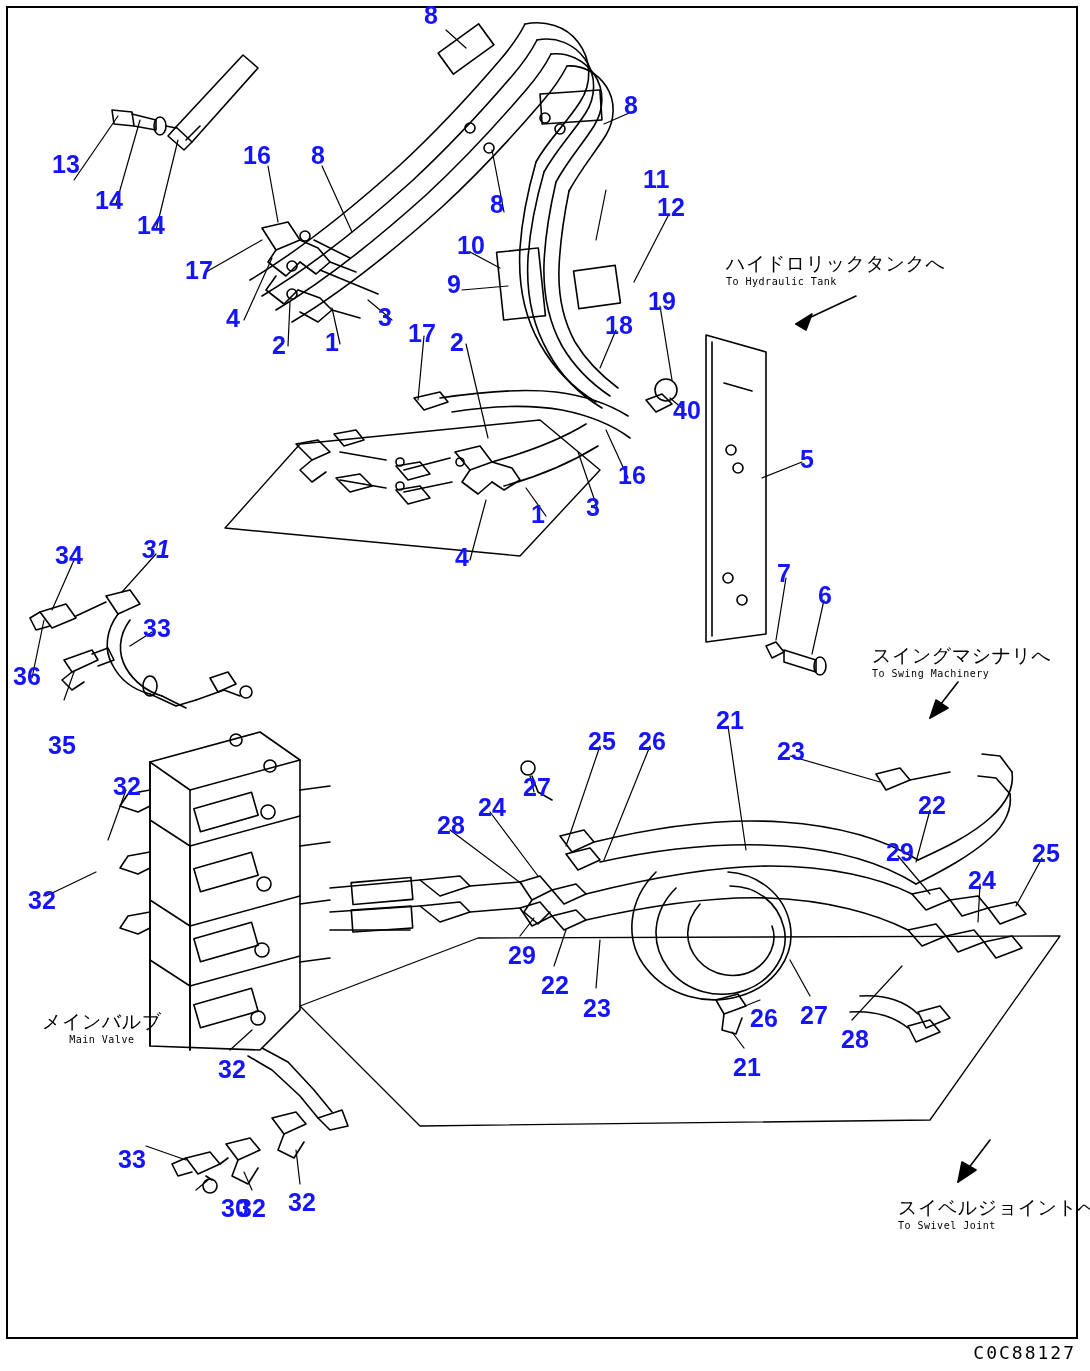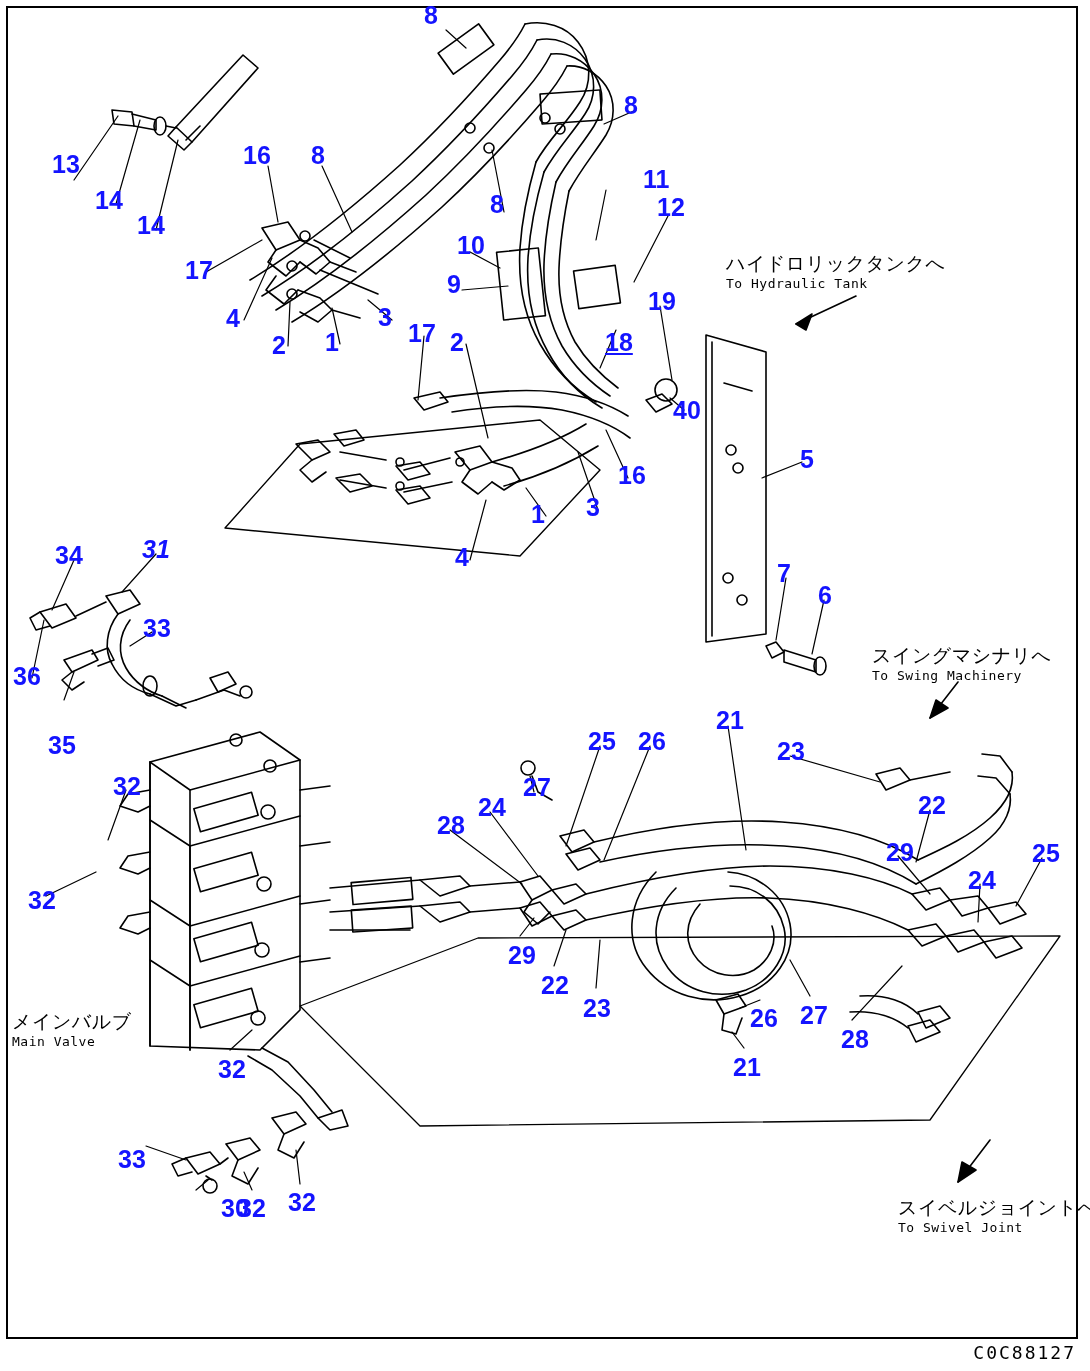--- a/index.html
+++ b/index.html
@@ -46,21 +46,21 @@
   .jlabel {
     position: absolute;
     color: #000000;
     font-size: 15px;
     line-height: 1.25;
     white-space: nowrap;
     font-family: "DejaVu Sans", sans-serif;
   }
   .jlabel .en {
     font-family: "DejaVu Sans Mono", monospace;
-    font-size: 13px;
+    font-size: 10px;
     letter-spacing: 0.5px;
   }
   .jlabel .jp {
     font-family: "DejaVu Sans", sans-serif;
     font-size: 19px;
     letter-spacing: 0.5px;
   }
   #docid {
     position: absolute;
     right: 14px;
@@ -358,21 +358,21 @@
       <div class="callout" style="left: 52px; top: 152px;">13</div>
       <div class="callout" style="left: 490px; top: 192px;">8</div>
       <div class="callout" style="left: 95px; top: 188px;">14</div>
       <div class="callout" style="left: 657px; top: 195px;">12</div>
       <div class="callout" style="left: 137px; top: 213px;">14</div>
       <div class="callout" style="left: 457px; top: 233px;">10</div>
       <div class="callout" style="left: 185px; top: 258px;">17</div>
       <div class="callout" style="left: 447px; top: 272px;">9</div>
       <div class="callout" style="left: 648px; top: 289px;">19</div>
       <div class="callout" style="left: 226px; top: 306px;">4</div>
-      <div class="callout" style="left: 605px; top: 330px; text-decoration: underline;">18</div>
+      <div class="callout" style="left: 605px; top: 313px;">18</div>
       <div class="callout" style="left: 378px; top: 305px;">3</div>
       <div class="callout" style="left: 272px; top: 333px;">2</div>
       <div class="callout" style="left: 325px; top: 330px;">1</div>
       <div class="callout" style="left: 408px; top: 321px;">17</div>
       <div class="callout" style="left: 450px; top: 330px;">2</div>
       <div class="callout" style="left: 673px; top: 398px;">40</div>
       <div class="callout" style="left: 800px; top: 447px;">5</div>
       <div class="callout" style="left: 618px; top: 463px;">16</div>
       <div class="callout" style="left: 531px; top: 502px;">1</div>
       <div class="callout" style="left: 586px; top: 495px;">3</div>
@@ -413,21 +413,21 @@
 
   <div id="annotation-layer">
       <div class="jlabel" style="left: 726px; top: 252px;">
         <div class="jp">ハイドロリックタンクへ</div>
         <div class="en">To Hydraulic Tank</div>
       </div>
       <div class="jlabel" style="left: 872px; top: 644px;">
         <div class="jp">スイングマシナリへ</div>
         <div class="en">To Swing Machinery</div>
       </div>
-      <div class="jlabel" style="left: 12px; top: 1010px;">
+      <div class="jlabel" style="left: 42px; top: 1010px; text-align: center;">
         <div class="jp">メインバルブ</div>
         <div class="en">Main Valve</div>
       </div>
       <div class="jlabel" style="left: 898px; top: 1196px;">
         <div class="jp">スイベルジョイントへ</div>
         <div class="en">To Swivel Joint</div>
       </div>
     </div>
 
   <div id="docid">C0C88127</div>

